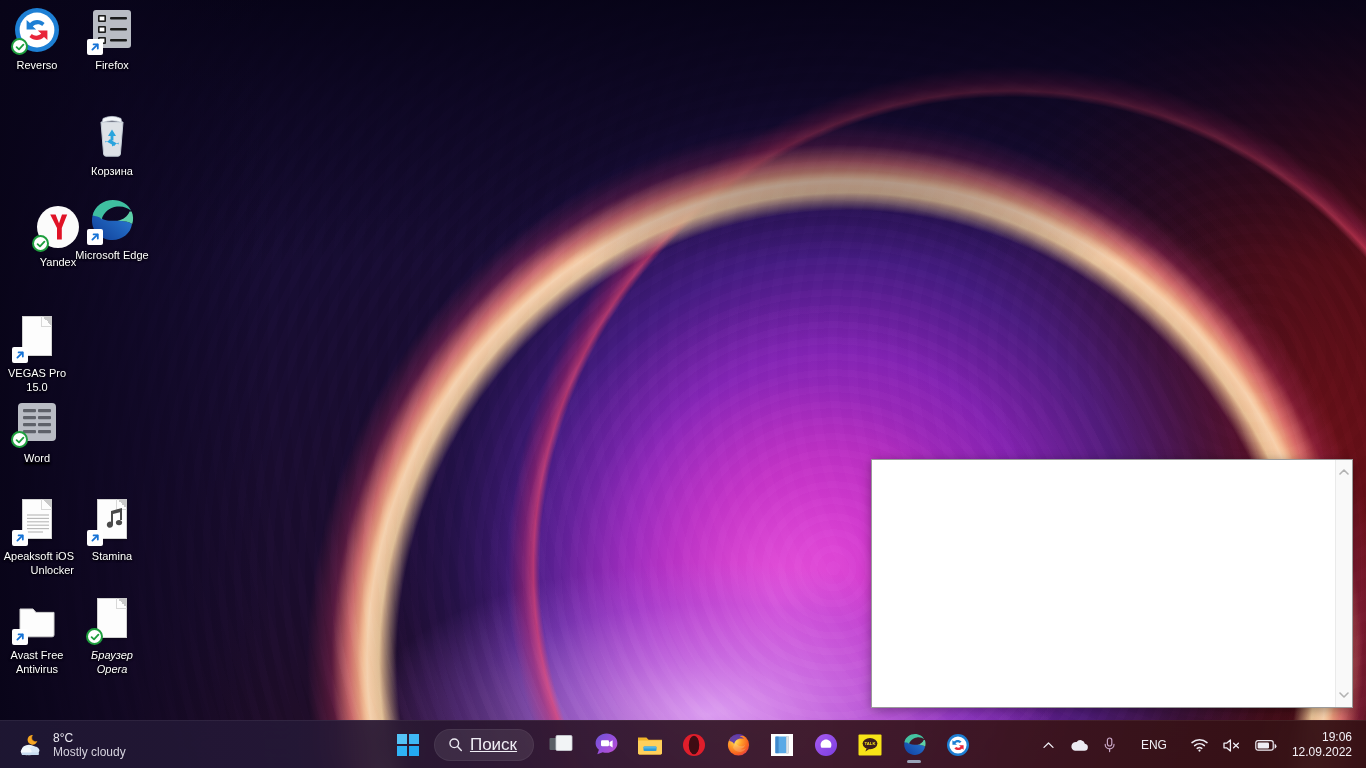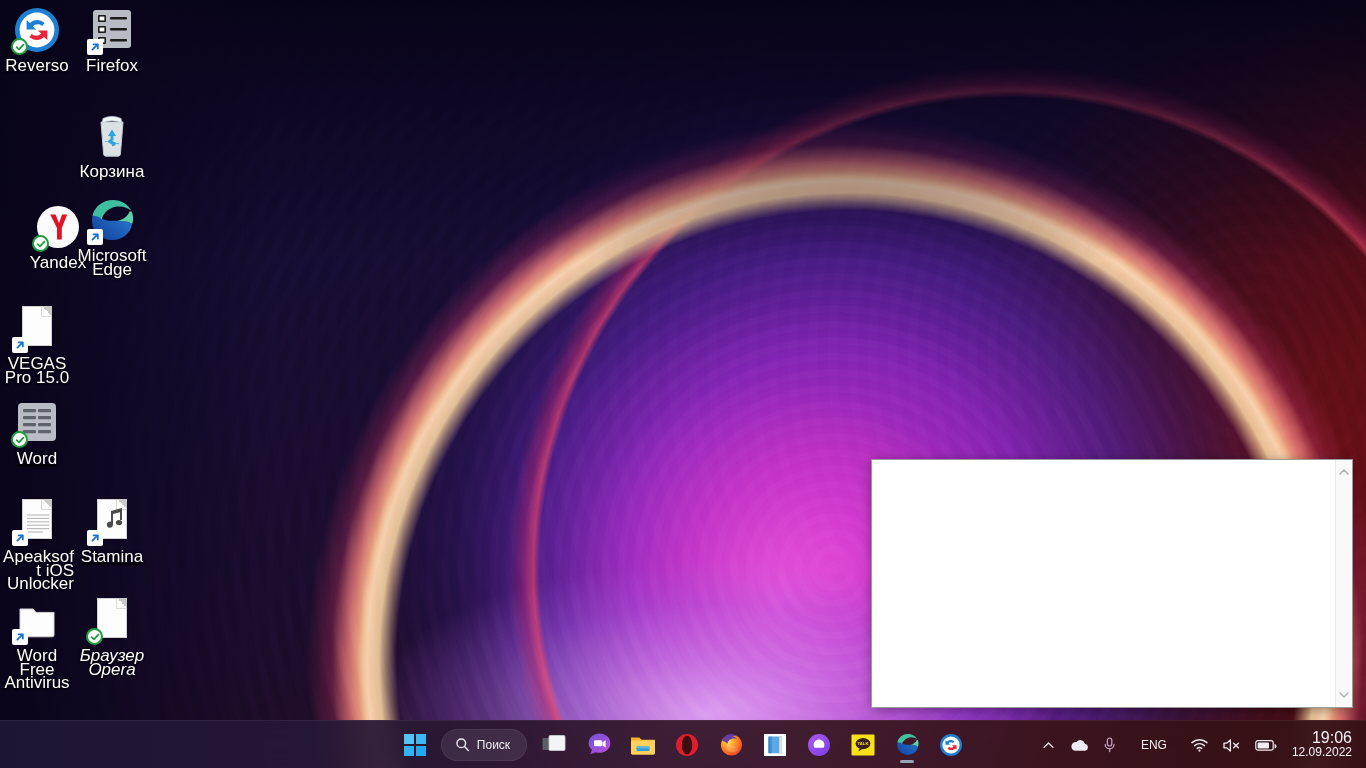--- a/index.html
+++ b/index.html
@@ -82,21 +82,21 @@
 
   
   #desktop-icons { position:absolute; left:0; top:0; width:160px; }
   .icon-cell {
     position:absolute; width:74px; text-align:center; cursor:default; user-select:none;
   }
   .icon-art {
     width:48px; height:48px; margin:0 auto; position:relative;
   }
   .icon-label {
-    margin-top:5px; font-size:17px; line-height:13.5px; color:#ffffff;
+    margin-top:5px; font-size:11px; line-height:13.5px; color:#ffffff;
     text-shadow:0 1px 2px rgba(0,0,0,.9), 0 0 3px rgba(0,0,0,.8);
     word-wrap:break-word;
   }
   
   .badge-arrow {
     position:absolute; left:-1px; bottom:-1px; width:16px; height:16px;
     background:#ffffff; border-radius:2px;
     display:flex; align-items:center; justify-content:center;
   }
   .badge-arrow svg { display:block; }
@@ -170,41 +170,41 @@
     width:44px; height:40px; display:flex; align-items:center; justify-content:center;
     border-radius:5px; position:relative; cursor:default;
   }
   #search-pill {
     height:32px; display:flex; align-items:center; gap:7px;
     padding:0 16px 0 13px; border-radius:16px;
     background:rgba(255,255,255,0.085);
     border:1px solid rgba(255,255,255,0.06);
     margin:0 6px 0 4px; cursor:default;
   }
-  #search-label { font-size:12px; color:#f0eef5; }
+  #search-label { font-size:17px; color:#f0eef5;text-decoration:underline; }
   .running-dot {
     position:absolute; bottom:2px; left:50%; transform:translateX(-50%);
     width:14px; height:3px; border-radius:2px; background:#9aa3b8;
   }
 
   
   #systray {
     position:absolute; right:0; top:0; height:48px;
     display:flex; align-items:center; gap:0;
   }
   .tray-btn {
     height:40px; min-width:28px; padding:0 7px;
     display:flex; align-items:center; justify-content:center;
     border-radius:5px; cursor:default;
   }
   #lang-indicator { font-size:12px; color:#f2f0f6; padding:0 10px; }
   #clock {
     text-align:right; padding:0 14px 0 8px; line-height:15px; cursor:default;
   }
-  #clock-time { font-size:16px; color:#f4f2f8; }
+  #clock-time { font-size:12px; color:#f4f2f8; }
   #clock-date { font-size:12px; color:#f4f2f8; }
 </style>
 </head>
 <body>
 
 <div id="wallpaper">
   <div class="wp-layer wp-base"></div>
   <div class="wp-layer wp-maroon"></div>
   <div class="wp-layer wp-maroon2"></div>
   <div class="wp-layer wp-bloom"></div>
@@ -296,21 +296,21 @@
         <path d="M43.6 15.4c1.8 3.8 2 8.4.6 12.6-3-2-8.2-3.2-14.8-3.2 5.8-1.2 10.4-4.6 12.2-9.4z" fill="#5ed0a8"></path>
       </svg>
     <div class="badge-arrow">
       <svg width="12" height="12" viewBox="0 0 12 12">
         <path d="M3.4 8.6 L8.4 3.6" stroke="#1673d6" stroke-width="1.8" stroke-linecap="round"></path>
         <path d="M4.6 3.4 H8.8 V7.6" fill="none" stroke="#1673d6" stroke-width="1.8" stroke-linecap="round" stroke-linejoin="round"></path>
       </svg>
     </div></div>
       <div class="icon-label">Microsoft Edge</div>
     </div>
-    <div class="icon-cell" style="left: 0px; top: 304px; text-align: center;">
+    <div class="icon-cell" style="left: 0px; top: 314px; text-align: center;">
       <div class="icon-art">
       <div class="doc-page">
         <div class="doc-fold"></div>
       </div>
     <div class="badge-arrow">
       <svg width="12" height="12" viewBox="0 0 12 12">
         <path d="M3.4 8.6 L8.4 3.6" stroke="#1673d6" stroke-width="1.8" stroke-linecap="round"></path>
         <path d="M4.6 3.4 H8.8 V7.6" fill="none" stroke="#1673d6" stroke-width="1.8" stroke-linecap="round" stroke-linejoin="round"></path>
       </svg>
     </div>
@@ -356,21 +356,21 @@
       </div>
     <div class="badge-arrow">
       <svg width="12" height="12" viewBox="0 0 12 12">
         <path d="M3.4 8.6 L8.4 3.6" stroke="#1673d6" stroke-width="1.8" stroke-linecap="round"></path>
         <path d="M4.6 3.4 H8.8 V7.6" fill="none" stroke="#1673d6" stroke-width="1.8" stroke-linecap="round" stroke-linejoin="round"></path>
       </svg>
     </div>
       </div>
       <div class="icon-label">Apeaksoft iOS Unlocker</div>
     </div>
-    <div class="icon-cell" style="left: 75px; top: 497px; text-decoration: underline;">
+    <div class="icon-cell" style="left: 75px; top: 497px;">
       <div class="icon-art">
       <div class="doc-page">
         <div class="doc-fold"></div>
         <svg width="30" height="40" viewBox="0 0 30 40" style="position:absolute;left:0;top:0">
           <path d="M13 11 l9-2.4 v3.6 l-7 1.9 v10.6 a3.1 3.1 0 1 1-2-2.9z" fill="#4a4a4a"></path>
           <ellipse cx="21" cy="22.6" rx="3.1" ry="2.6" fill="#4a4a4a"></ellipse>
           <path d="M22 8.6 v11.4 h2 V8z" fill="#4a4a4a"></path>
         </svg>
       </div>
     <div class="badge-arrow">
@@ -387,21 +387,21 @@
       <svg width="48" height="48" viewBox="0 0 48 48">
         <path d="M7 13 h13 l3 3.4 h18 v22.6 a1.8 1.8 0 0 1-1.8 1.8 H8.8 A1.8 1.8 0 0 1 7 39z" fill="#fdfdfd"></path>
         <path d="M7 13 h13 l3 3.4 h18 v22.6 a1.8 1.8 0 0 1-1.8 1.8 H8.8 A1.8 1.8 0 0 1 7 39z" fill="none" stroke="#d4d4d4" stroke-width="1"></path>
       </svg>
     <div class="badge-arrow">
       <svg width="12" height="12" viewBox="0 0 12 12">
         <path d="M3.4 8.6 L8.4 3.6" stroke="#1673d6" stroke-width="1.8" stroke-linecap="round"></path>
         <path d="M4.6 3.4 H8.8 V7.6" fill="none" stroke="#1673d6" stroke-width="1.8" stroke-linecap="round" stroke-linejoin="round"></path>
       </svg>
     </div></div>
-      <div class="icon-label">Word Free Antivirus</div>
+      <div class="icon-label">Avast Free Antivirus</div>
     </div>
     <div class="icon-cell" style="left: 75px; top: 596px; font-style: italic;">
       <div class="icon-art">
       <div class="doc-page">
         <div class="doc-fold"></div>
       </div>
     <div class="badge-check">
       <svg width="10" height="10" viewBox="0 0 10 10">
         <path d="M1.6 5.2 L4 7.4 L8.4 2.6" fill="none" stroke="#1e9e3e" stroke-width="1.8" stroke-linecap="round" stroke-linejoin="round"></path>
       </svg>
@@ -418,20 +418,34 @@
       <path d="M2 8 L6 4 L10 8" fill="none" stroke="#9b9b9b" stroke-width="1.6" stroke-linecap="round" stroke-linejoin="round"></path>
     </svg>
     <svg class="sb-chev" viewBox="0 0 12 12">
       <path d="M2 4 L6 8 L10 4" fill="none" stroke="#9b9b9b" stroke-width="1.6" stroke-linecap="round" stroke-linejoin="round"></path>
     </svg>
   </div>
 </div>
 
 <div id="taskbar">
 
+  <div id="weather-widget">
+    <svg width="26" height="26" viewBox="0 0 26 26">
+      <path d="M14.6 3.2c-1.3 1.6-1.2 4 .3 5.4 1.2 1.1 2.9 1.3 4.3.7-.6 2.1-2.6 3.6-4.9 3.4-2.8-.2-4.9-2.6-4.7-5.4.2-2.4 2.1-4.2 4.4-4.3l.6.2z" fill="#f6a623"></path>
+      <path d="M14.6 3.2c-1.3 1.6-1.2 4 .3 5.4 1.2 1.1 2.9 1.3 4.3.7" fill="none" stroke="#e08e10" stroke-width="0.6"></path>
+      <ellipse cx="11" cy="18" rx="7.4" ry="5.2" fill="#eaf3fb"></ellipse>
+      <ellipse cx="16.4" cy="18.6" rx="5" ry="4.2" fill="#dbe9f7"></ellipse>
+      <ellipse cx="8.2" cy="19.4" rx="5.4" ry="3.8" fill="#f4f9fd"></ellipse>
+      <path d="M4 20.4h16.6a3 3 0 0 1 0 2.6H4a2 2 0 0 1 0-2.6z" fill="#c7dcf0"></path>
+    </svg>
+    <div id="weather-text">
+      <div class="weather-temp">8°C</div>
+      <div class="weather-cond">Mostly cloudy</div>
+    </div>
+  </div>
 
   <div id="taskbar-center">
 
     <div class="tb-btn">
       <svg width="22" height="22" viewBox="0 0 22 22">
         <rect x="0" y="0" width="10" height="10" fill="#54c3f7"></rect>
         <rect x="12" y="0" width="10" height="10" fill="#3fb7f5"></rect>
         <rect x="0" y="12" width="10" height="10" fill="#2fb3f6"></rect>
         <rect x="12" y="12" width="10" height="10" fill="#23a9f2"></rect>
       </svg>

